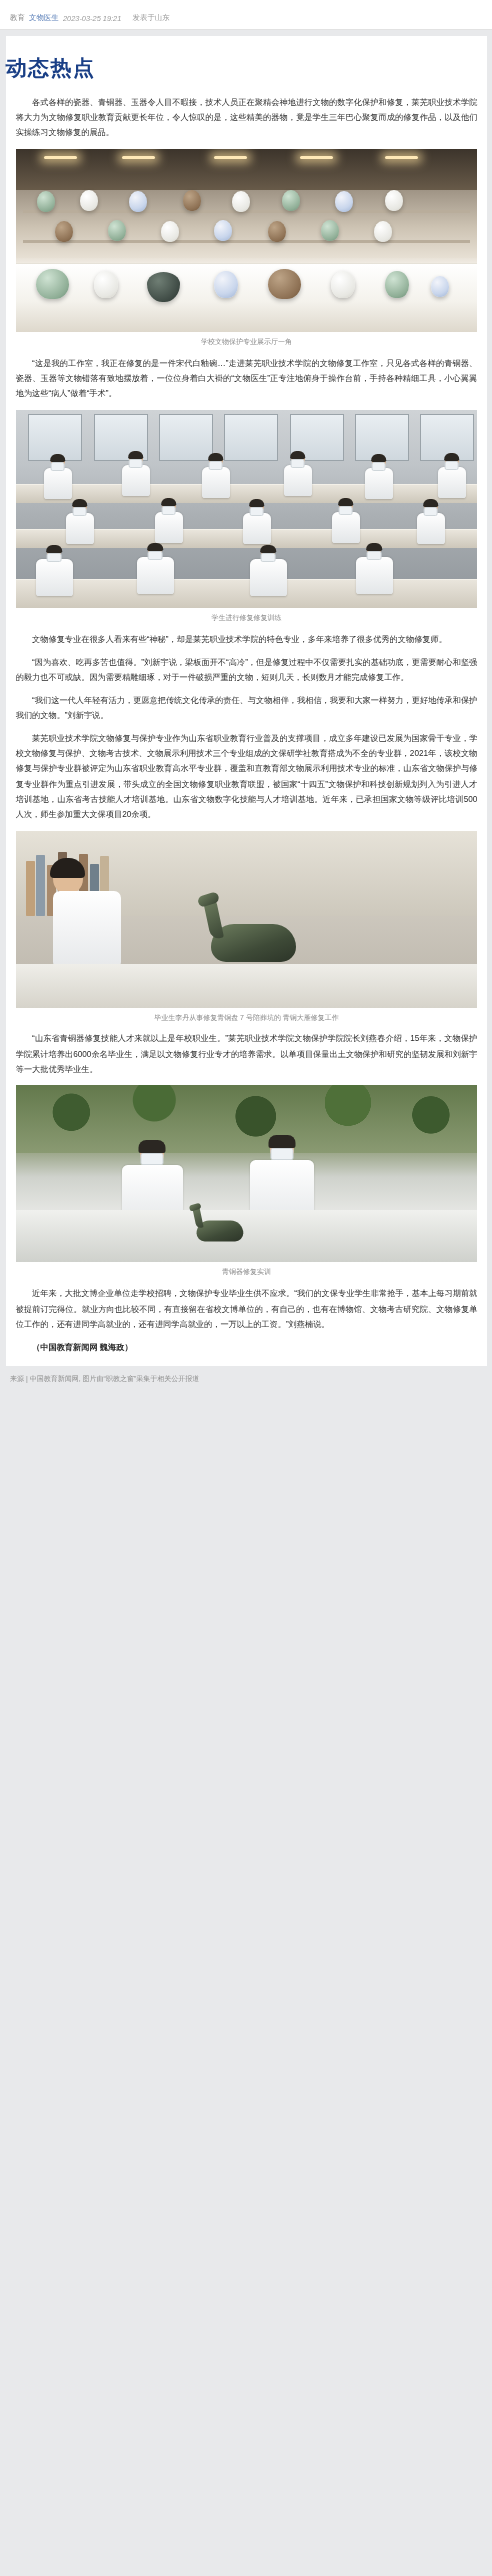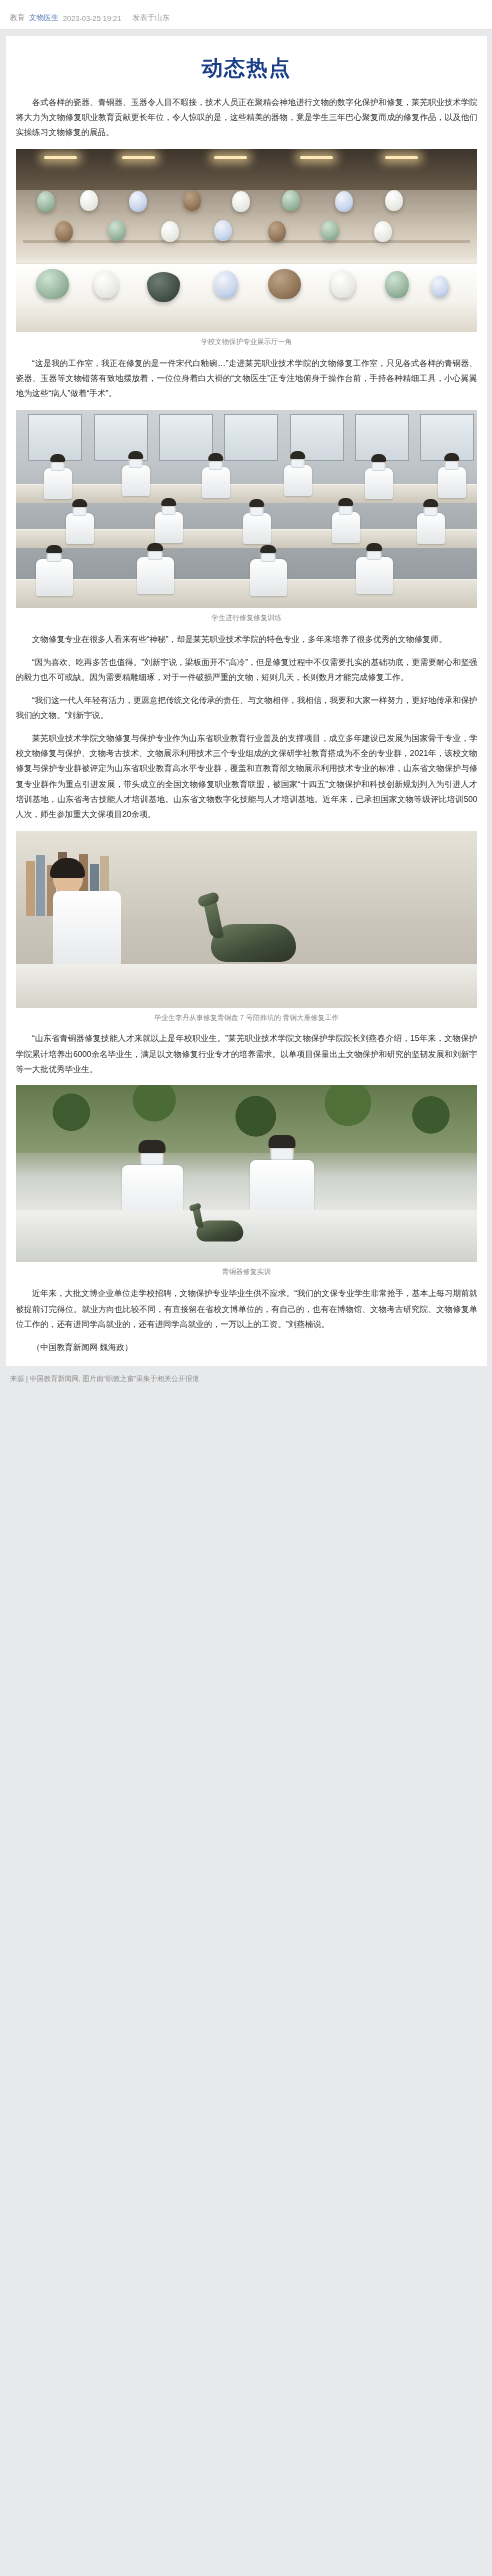--- a/index.html
+++ b/index.html
@@ -34,31 +34,31 @@
   .meta-row {
     margin-top: 6.4px;
     font-size: 7.4px;
     color: #8d8d8d;
     display: flex;
     align-items: center;
     gap: 4.3px;
   }
   .meta-label { color: #8d8d8d; }
   .meta-source { color: #5a7fb8; }
-  .meta-date { color: #9a9a9a; }
+  .meta-date { color: #9a9a9a; font-style: italic; }
   .meta-loc { color: #9a9a9a; margin-left: 7px; }
 
   
   .content-card {
     background: #ffffff;
     margin: 5.7px 5.7px 0 5.7px;
     padding: 0 0 10px 0;
   }
   .banner {
-    text-align: center;
+    text-align: left;
     padding: 18.4px 0 12.8px 0;
   }
   .banner-title {
     font-size: 21px;
     font-weight: bold;
     color: #1a3f86;
     letter-spacing: 1.4px;
     font-family: "Liberation Sans", sans-serif;
   }
   .para {
@@ -232,20 +232,21 @@
     color: #8d8d8d;
     padding: 7px 10px 11.3px 10px;
     line-height: 1.6;
     background: #e8e9eb;
   }
   .sig {
     font-size: 8.2px;
     color: #2b2b2b;
     margin: 10px 10px 2.8px 10px;
     text-indent: 2em;
+    font-weight: bold;
   }
 </style>
 </head>
 <body>
 
 <div class="page">
 
   <div class="top-header">
     <div class="meta-row">
       <span class="meta-label">教育</span>

